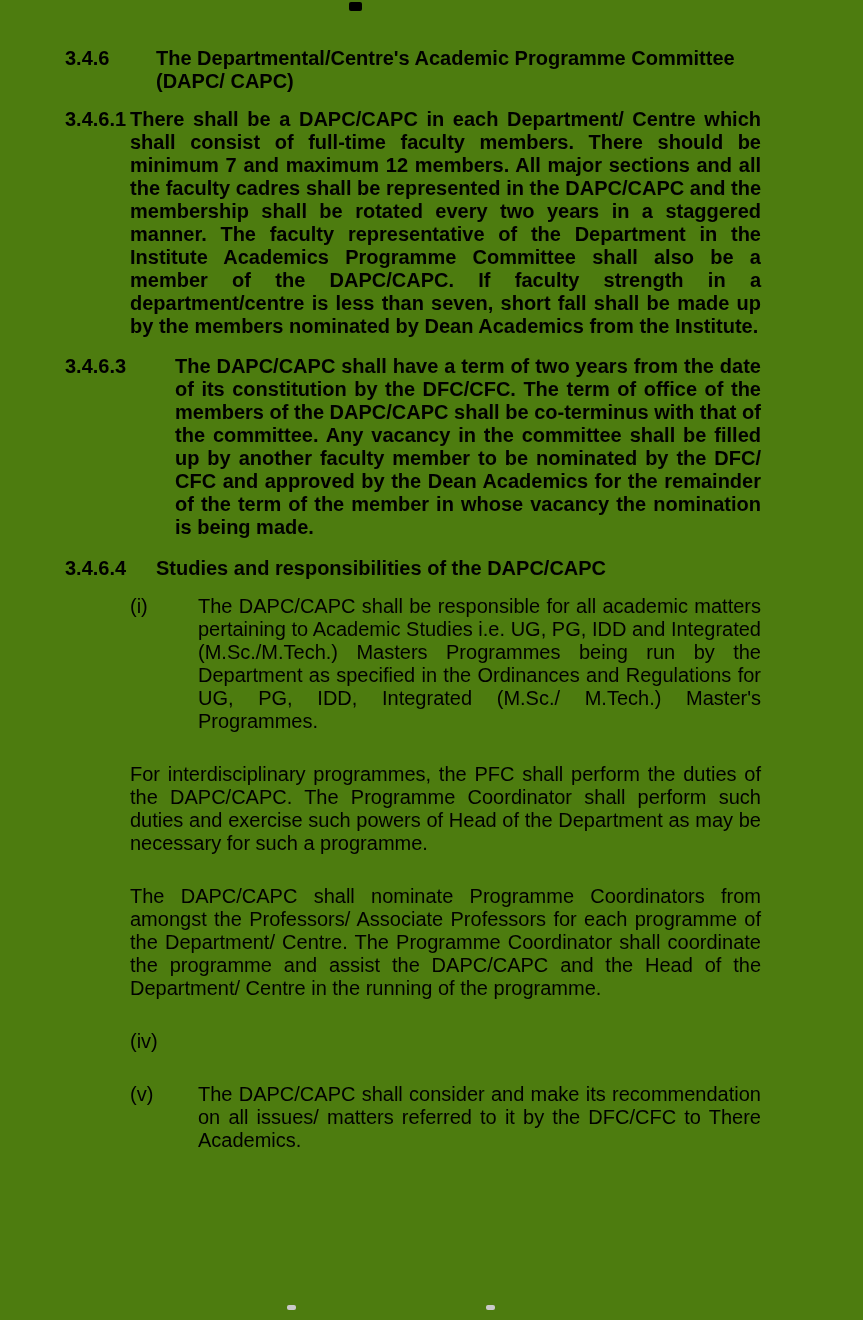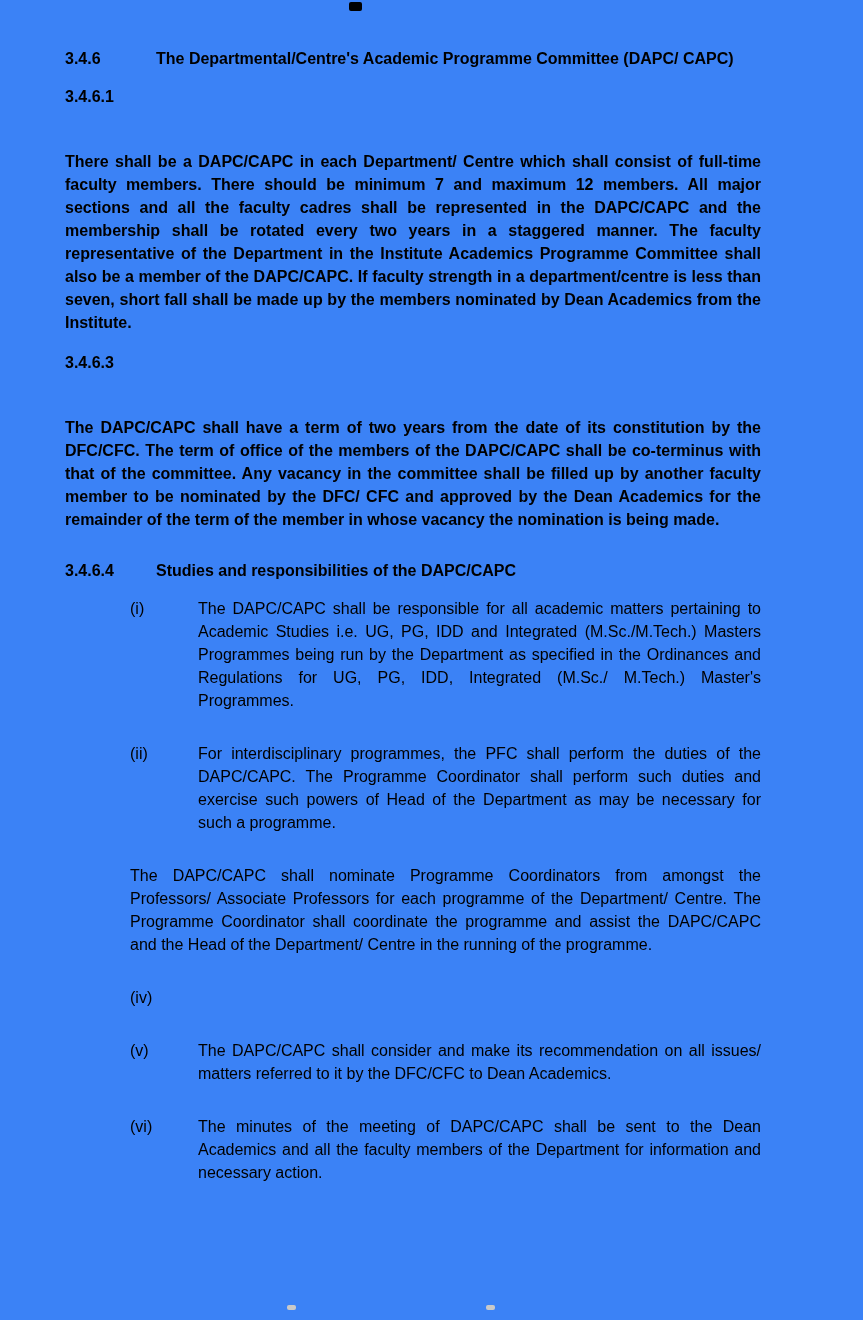--- a/index.html
+++ b/index.html
@@ -1,24 +1,24 @@
 <!DOCTYPE html>
 <html><head>
 <meta charset="utf-8">
 <style>
   * { margin: 0; padding: 0; box-sizing: border-box; }
   html, body { background: #ffffff; }
   .page {
     position: relative;
     width: 863px;
     height: 1320px;
-    background: #3b82f6;
+    background: #4d7c0f;
     color: #000000;
     font-family: "Liberation Sans", "DejaVu Sans", sans-serif;
-    font-size: 16px;
+    font-size: 20px;
     line-height: 23px;
     overflow: hidden;
   }
   .top-mark {
     position: absolute;
     left: 349px;
     top: 2px;
     width: 13px;
     height: 9px;
     background: #000000;
@@ -52,22 +52,22 @@
     flex: 1;
     text-align: justify;
     font-weight: bold;
   }
   .item.heading { margin-bottom: 15px; }
   .item.heading .body {
     font-weight: bold;
     text-align: left;
     margin-left: 26px;
   }
-  .item.clause { margin-bottom: 17px; flex-direction: column; }
-  .item.clause-3 { margin-bottom: 28px; }
+  .item.clause { margin-bottom: 17px; }
+  .item.clause-3 { margin-bottom: 18px; gap: 45px; }
   .subheading { margin-bottom: 14px; align-items: center; }
   .duty {
     display: flex;
     margin: 0 0 30px 65px;
   }
   .duty .marker {
     flex: 0 0 68px;
   }
   .duty .body {
     flex: 1;
@@ -104,40 +104,35 @@
       <span class="num">3.4.6.4</span>
       <div class="body">Studies and responsibilities of the DAPC/CAPC</div>
     </div>
 
     <div class="duty">
       <span class="marker">(i)</span>
       <div class="body">The DAPC/CAPC shall be responsible for all academic matters pertaining to Academic Studies i.e. UG, PG, IDD and Integrated (M.Sc./M.Tech.) Masters Programmes being run by the Department as specified in the Ordinances and Regulations for UG, PG, IDD, Integrated  (M.Sc./ M.Tech.) Master's Programmes.</div>
     </div>
 
     <div class="duty">
-      <span class="marker">(ii)</span>
       <div class="body">For interdisciplinary programmes, the PFC shall perform the duties of the DAPC/CAPC. The Programme Coordinator shall perform such duties and exercise such powers of Head of the Department as may be necessary for such a programme.</div>
     </div>
 
     <div class="duty">
       <div class="body">The DAPC/CAPC shall nominate Programme Coordinators from amongst the Professors/ Associate Professors for each programme of the Department/ Centre. The Programme Coordinator shall coordinate the programme and assist the DAPC/CAPC and the Head of the Department/ Centre in the running of the programme.</div>
     </div>
 
     <div class="duty">
       <span class="marker">(iv)</span>
     </div>
 
     <div class="duty">
       <span class="marker">(v)</span>
-      <div class="body">The DAPC/CAPC shall consider and make its recommendation on all issues/ matters referred to it by the DFC/CFC to Dean Academics.</div>
+      <div class="body">The DAPC/CAPC shall consider and make its recommendation on all issues/ matters referred to it by the DFC/CFC to There Academics.</div>
     </div>
 
-    <div class="duty">
-      <span class="marker">(vi)</span>
-      <div class="body">The minutes of the meeting of DAPC/CAPC shall be sent to the Dean Academics and all the faculty members of the Department for information and necessary action.</div>
-    </div>
 
   </div>
 
   <div class="bottom-mark left"></div>
   <div class="bottom-mark right"></div>
 
 </div>
 
 </body></html>

